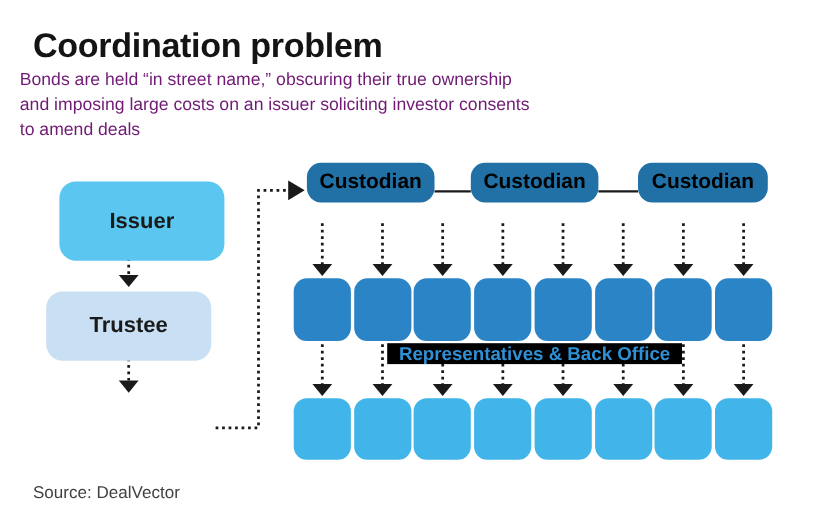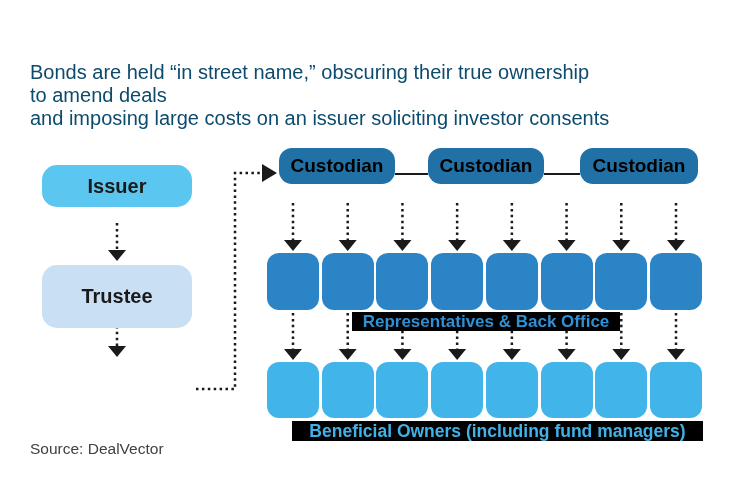--- a/index.html
+++ b/index.html
@@ -14,37 +14,37 @@
   .title {
     position: absolute;
     left: 30px; top: 24px;
     font-size: 31px;
     font-weight: bold;
     color: #141414;
     letter-spacing: -0.3px;
   }
   .subtitle {
     position: absolute;
-    left: 30px; top: 61px;
-    font-size: 20px;
+    left: 18px; top: 61px;
+    font-size: 16px;
     line-height: 23px;
-    color: #0c4a6e;
+    color: #701a75;
   }
   
   #arrow-svg { position: absolute; left: 0; top: 0; z-index: 1; }
   .node { position: absolute; z-index: 2; display: flex; align-items: center; justify-content: center; }
   .row-label { position: absolute; z-index: 3; font-weight: bold; text-align: center; white-space: nowrap; background: #000000; }
 
   
   .chain-box {
     left: 42px; width: 150px;
     border-radius: 15px;
     font-size: 20px; font-weight: bold; color: #1a1a1a;
   }
-  .issuer  { top: 165px; height: 42px; background: #5bc6ef; }
+  .issuer  { top: 165px; height: 72px; background: #5bc6ef; margin-left: 12px; }
   .trustee { top: 265px; height: 63px; background: #c9dff3; }
   .dtcc    { top: 360px; height: 53px; background: #c8c9cb; }
 
   
   .custodian {
     top: 148px; height: 36px; width: 116px;
     background: #2171a6;
     border-radius: 13px;
     color: #000000; font-size: 19px; font-weight: bold;
   }
@@ -83,25 +83,26 @@
   
   .dotted { stroke: #1a1a1a; stroke-width: 2.5; stroke-dasharray: 2.5 3.4; fill: none; }
   .solid  { stroke: #1a1a1a; stroke-width: 2; fill: none; }
   .head   { fill: #1a1a1a; stroke: none; }
 </style>
 </head>
 <body>
 
 <div id="canvas">
 
+  <div class="title">Coordination problem</div>
 
   <div class="subtitle">
     <div>Bonds are held “in street name,” obscuring their true ownership</div>
+    <div>and imposing large costs on an issuer soliciting investor consents</div>
     <div>to amend deals</div>
-    <div>and imposing large costs on an issuer soliciting investor consents</div>
   </div>
 
   <svg id="arrow-svg" width="740" height="482" viewBox="0 0 740 482">
 
     <g>
       <line class="dotted" x1="117" y1="223" x2="117" y2="250"></line>
       <polygon class="head" points="108,250 126,250 117,261"></polygon>
     </g>
 
     <g>
@@ -187,17 +188,16 @@
   <div class="sq-row ben-row">
     <div class="sq ben-sq"></div>
   <div class="sq ben-sq"></div>
       <div class="sq ben-sq"></div>
       <div class="sq ben-sq"></div>
       <div class="sq ben-sq"></div>
       <div class="sq ben-sq"></div>
       <div class="sq ben-sq"></div>
       <div class="sq ben-sq"></div>
     </div>
-  <div class="row-label ben-label">Beneficial Owners (including fund managers)</div>
 
   <div class="source">Source: DealVector</div>
 
 </div>
 
 </body></html>

